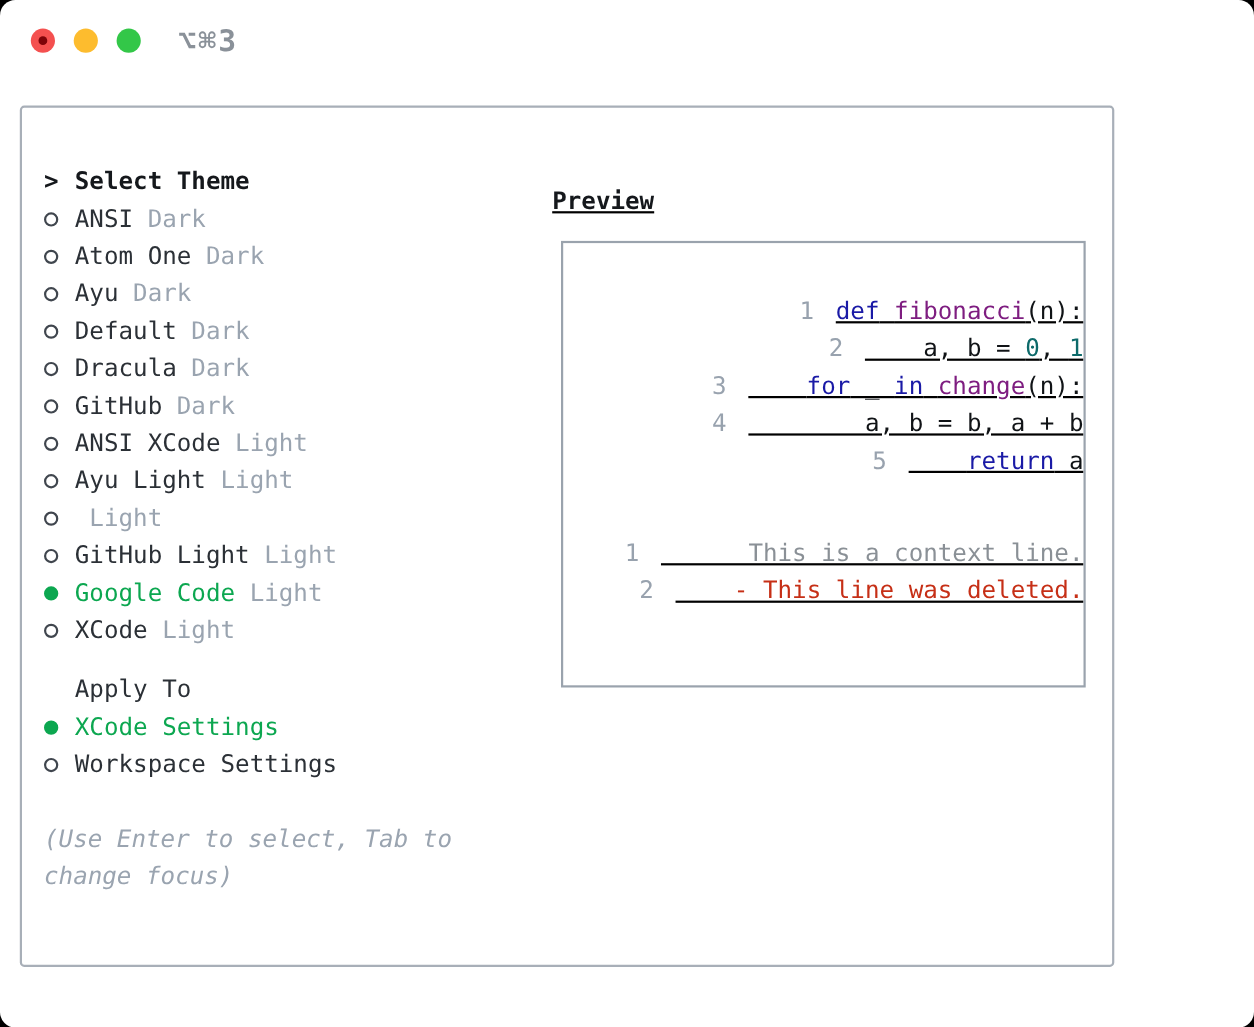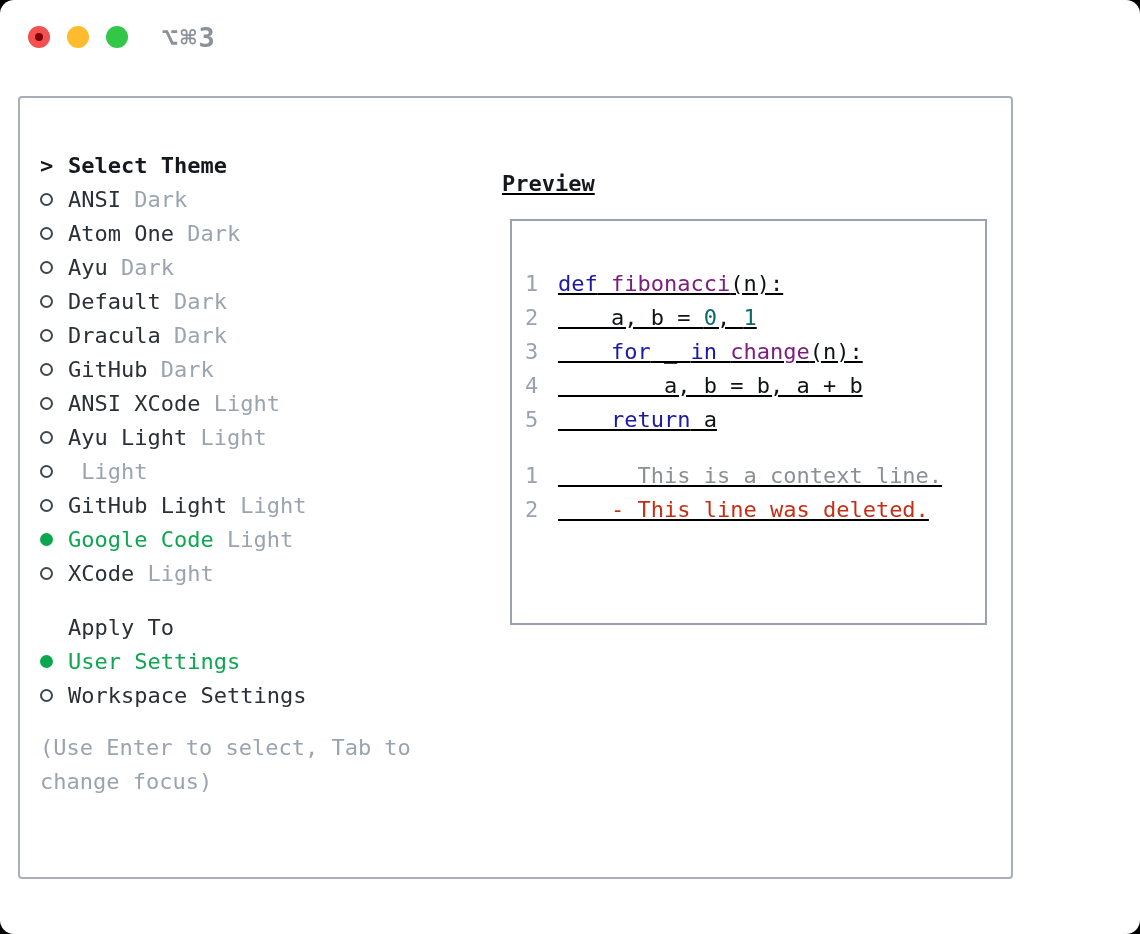--- a/index.html
+++ b/index.html
@@ -56,39 +56,39 @@
   .hdr { font-weight: bold; color: var(--c-header_text); }
   .prefix { font-weight: bold; color: var(--c-header_text); }
   .circle {
     width: 13px; height: 13px; border-radius: 50%;
     border: 2px solid var(--c-circle_outline); display: inline-block;
   }
   .item.selected .circle { background: var(--c-selected_green); border-color: var(--c-selected_green); }
   .item.selected .iname  { color: var(--c-selected_green); }
   .itag { color: var(--c-tag_gray); margin-left: 1ch; }
   .apply-header { margin-top: 20px; }
-  .help { margin-top: 18px; color: var(--c-help_gray); }
+  .help { margin-top: 34px; color: var(--c-help_gray); font-style: italic; }
   .help .line { color: var(--c-help_gray); }
 
   
   .preview-box {
     margin-top: 19px; margin-left: 8px;
     width: 477px; height: 406px;
     border: 2px solid var(--c-box_border);
     padding: 46px 0 0 13px;
     overflow: hidden;
   }
-  .pline { height: 34px; line-height: 34px; font-size: 22px; white-space: pre; }
+  .pline { height: 34px; line-height: 34px; font-size: 22px; white-space: pre; text-align: right; }
   .ln { display: inline-block; width: 13px; color: var(--c-linenum); }
   .code { margin-left: 20px; }
   .tok-k { color: var(--c-keyword); }
   .tok-f { color: var(--c-function); }
   .tok-n { color: var(--c-number); }
   .tok-p { color: var(--c-code_plain); }
-  .diff-block { margin-top: 22px; }
+  .diff-block { margin-top: 50px; }
   .dtext.context { color: var(--c-diff_context); }
   .dtext.deleted { color: var(--c-diff_deleted); }
   .dtext.added   { color: var(--c-diff_added); }
 </style>
 </head>
 <body>
 
 <div class="window">
 
   <div class="titlebar">
@@ -156,21 +156,21 @@
     <span class="marker"><span class="circle"></span></span><span class="iname">XCode</span><span class="itag">Light</span>
   </div>
 </div>
 
       <div class="line apply-header">
         <span class="marker"></span><span>Apply To</span>
       </div>
 
       <div id="apply-items">
   <div class="line item selected">
-    <span class="marker"><span class="circle"></span></span><span class="iname">User Settings</span>
+    <span class="marker"><span class="circle"></span></span><span class="iname">XCode Settings</span>
   </div>
 
   <div class="line item">
     <span class="marker"><span class="circle"></span></span><span class="iname">Workspace Settings</span>
   </div>
 </div>
 
       <div class="help">
         <div class="line">(Use Enter to select, Tab to</div>
         <div class="line">change focus)</div>

